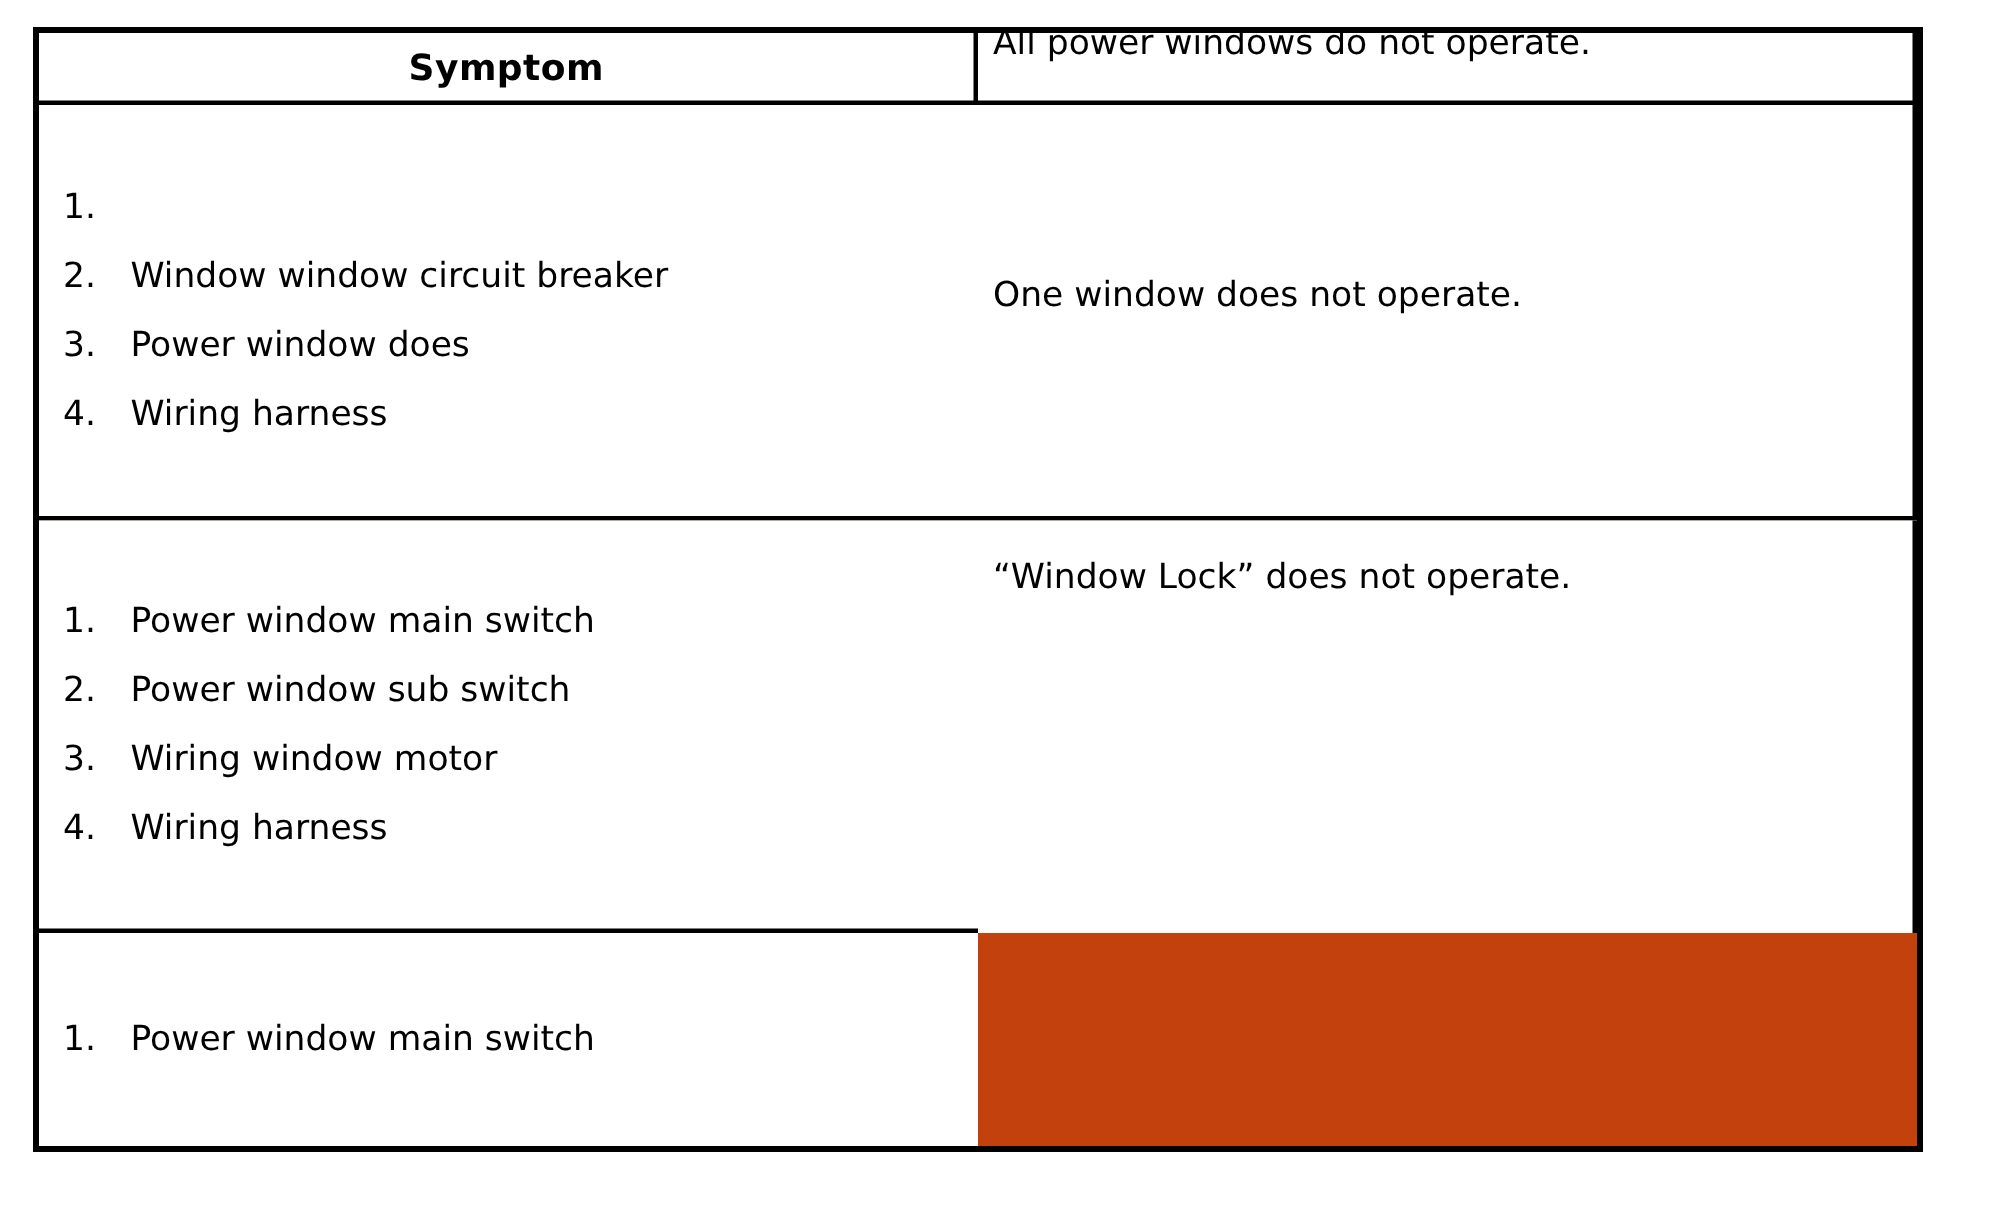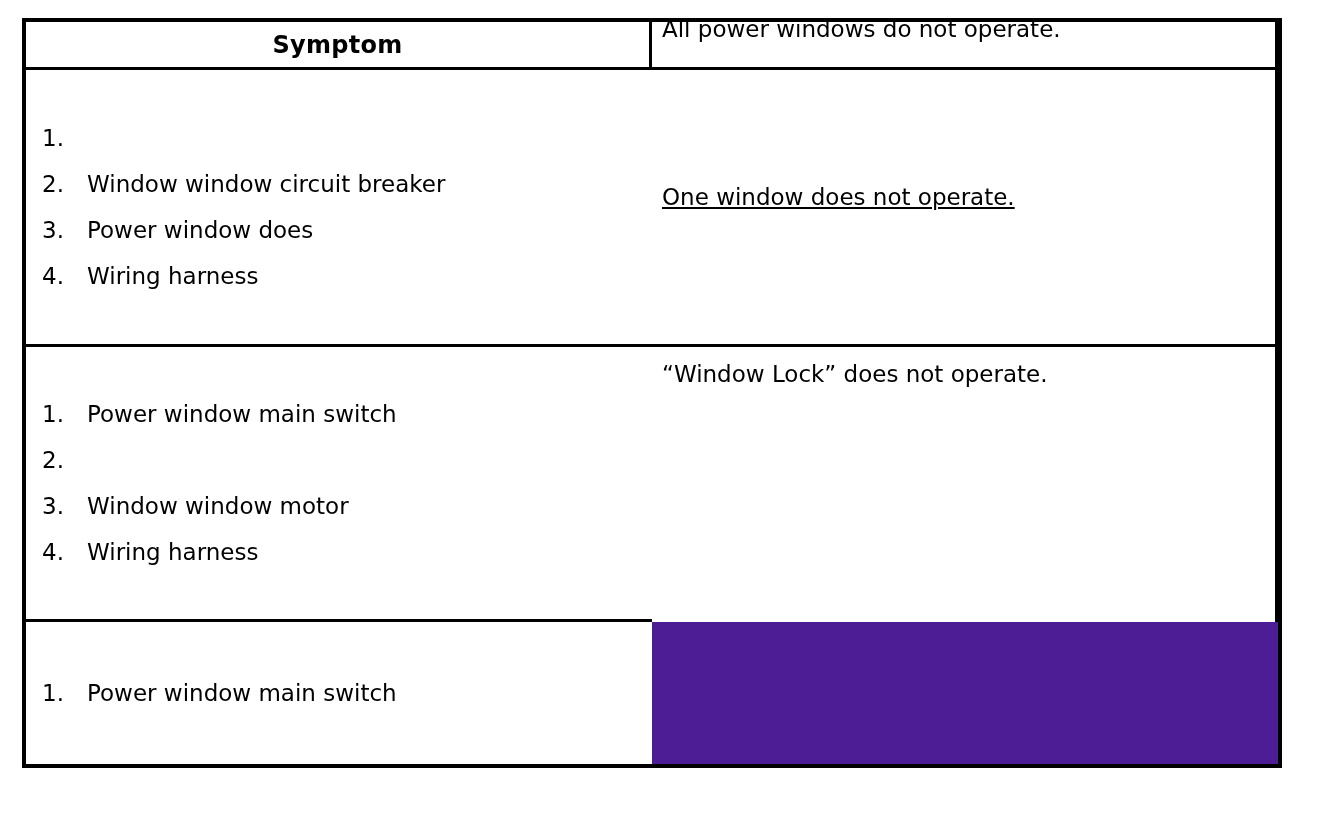--- a/index.html
+++ b/index.html
@@ -16,21 +16,21 @@
   .diag-table {
     position: absolute;
     left: 22px;
     top: 18px;
     width: 1260px;
     height: 750px;
     border: 4px solid #000000;
     display: grid;
     grid-template-columns: 1fr 1fr;
     grid-template-rows: 48px 277px 275px 1fr;
-    background: #4c1d95;
+    background: #c2410c;
   }
 
   .cell {
     background: #ffffff;
     overflow: hidden;
   }
   .col-left  { border-right: 3px solid #000000; }
   .row-line  { border-bottom: 3px solid #000000; }
 
   .header-cell {
@@ -42,24 +42,24 @@
     letter-spacing: 0.3px;
   }
 
   .symptom-cell {
     display: flex;
     align-items: center;
     padding-left: 10px;
     padding-bottom: 32px;
     font-size: 23px;
   }
-  .symptom-cell.r2 { padding-bottom: 20px; text-decoration: underline; }
+  .symptom-cell.r2 { padding-bottom: 20px; }
   .symptom-cell.r3 {
     align-items: flex-start;
-    padding-top: 14px;
+    padding-top: 25px;
     padding-bottom: 0;
   }
 
   .repair-cell {
     display: flex;
     flex-direction: column;
     justify-content: center;
     padding-left: 16px;
     font-size: 23px;
   }
@@ -101,24 +101,25 @@
   </div>
 
   <div class="cell symptom-cell col-left row-line r2">One window does not operate.</div>
   <div class="cell repair-cell row-line">
     <div class="repair-item">
       <span class="num">1.</span>
       <span>Power window main switch</span>
     </div>
     <div class="repair-item">
       <span class="num">2.</span>
+      <span>Power window sub switch</span>
     </div>
     <div class="repair-item">
       <span class="num">3.</span>
-      <span>Window window motor</span>
+      <span>Wiring window motor</span>
     </div>
     <div class="repair-item">
       <span class="num">4.</span>
       <span>Wiring harness</span>
     </div>
   </div>
 
   <div class="cell symptom-cell col-left r3">“Window Lock” does not operate.</div>
   <div class="cell repair-cell">
     <div class="repair-item">

